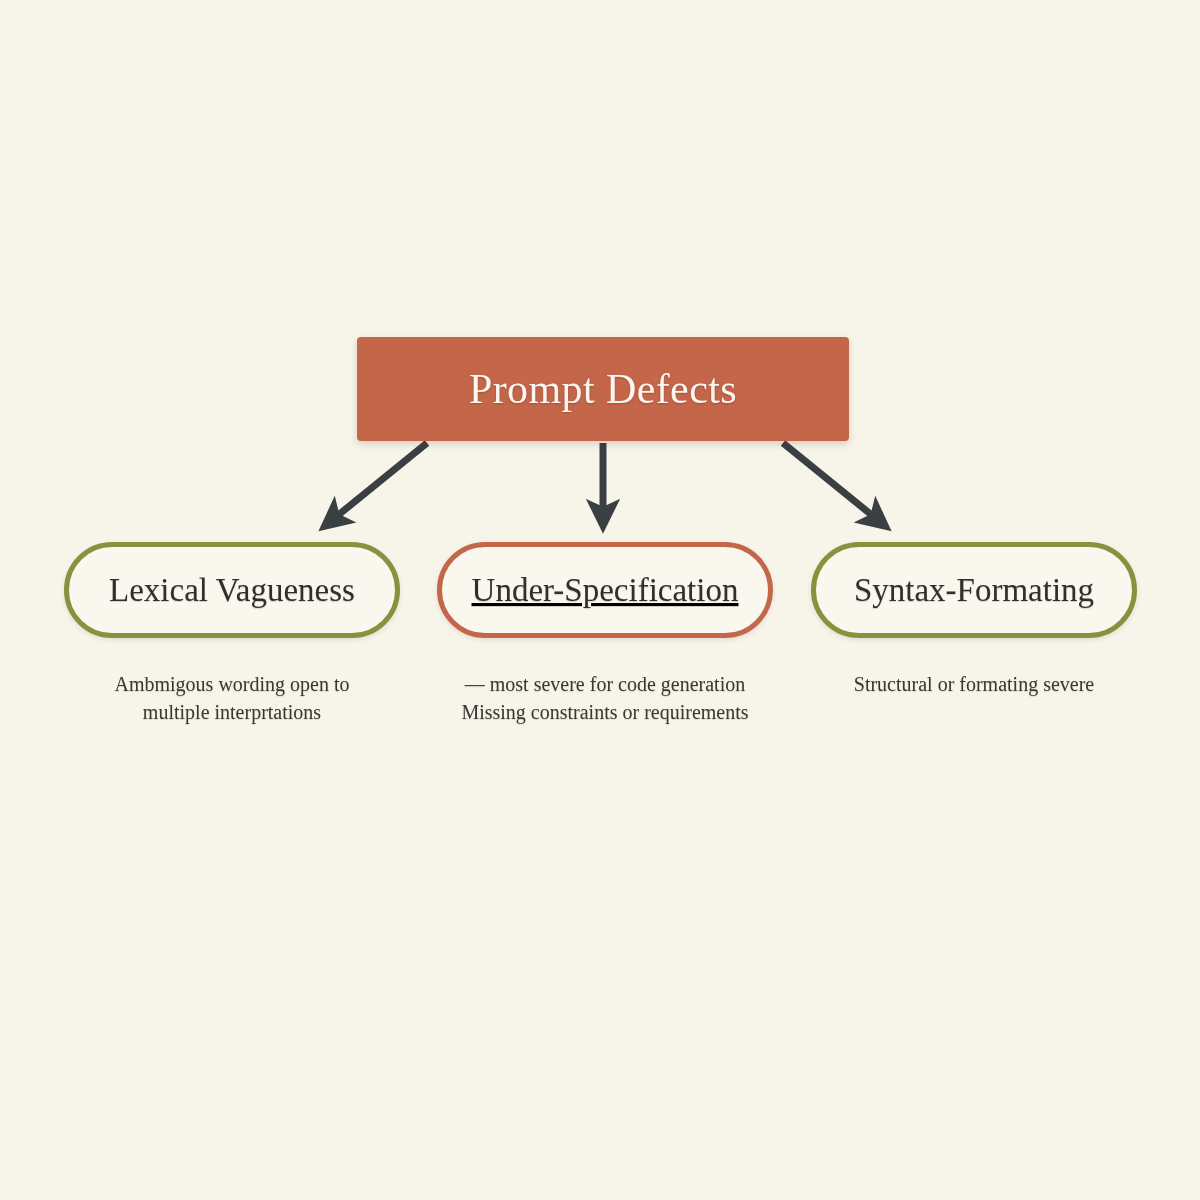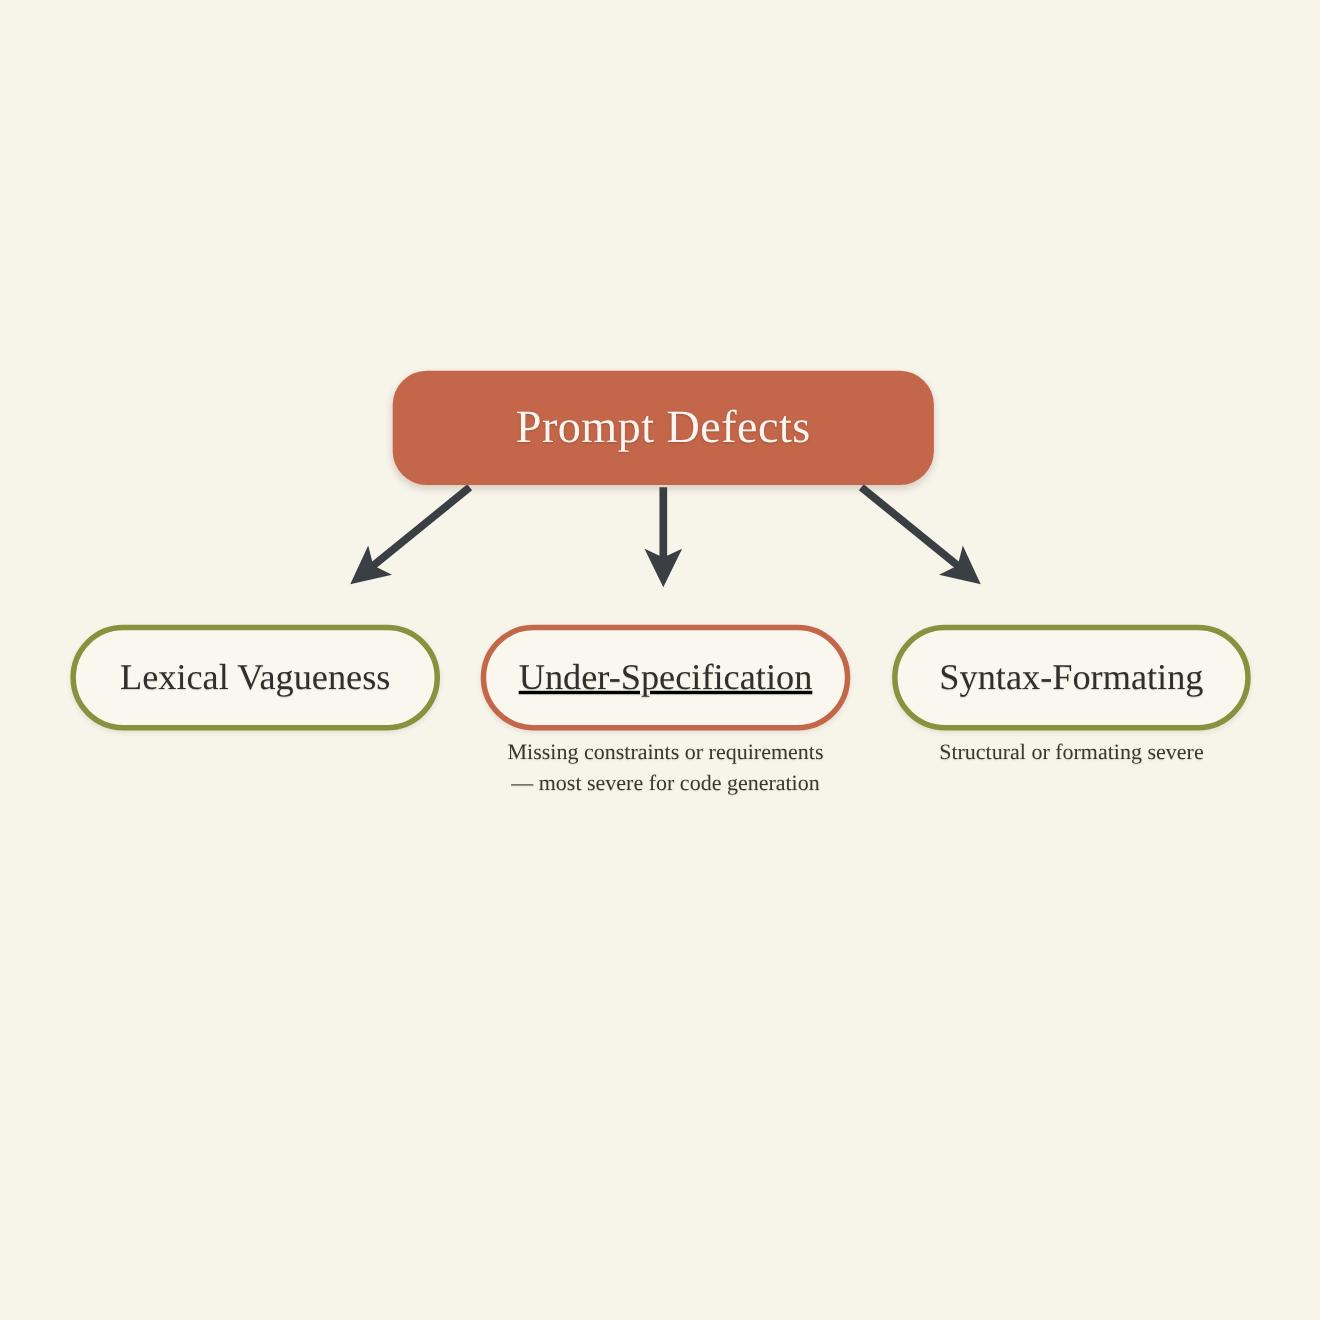--- a/index.html
+++ b/index.html
@@ -32,39 +32,39 @@
     pointer-events: none;
   }
 
   
   .root-node {
     position: absolute;
     left: 357px;
     top: 337px;
     width: 492px;
     height: 104px;
-    border-radius: 31px;
+    border-radius: 4px;
     background: #c4664a;
     display: flex;
     align-items: center;
     justify-content: center;
     box-shadow: 0 3px 7px rgba(90, 60, 40, 0.20);
   }
   .root-label {
     font-size: 42px;
     color: #fdf6f0;
     letter-spacing: 0.4px;
     text-shadow: 0 1px 2px rgba(110, 55, 35, 0.45);
     white-space: nowrap;
   }
 
   
   .child-node {
     position: absolute;
-    top: 568px;
+    top: 542px;
     height: 96px;
     border-radius: 48px;
     background: #faf7ee;
     border: 5px solid #87923f;
     display: flex;
     align-items: center;
     justify-content: center;
     box-sizing: border-box;
     box-shadow: 0 2px 5px rgba(90, 80, 50, 0.13);
   }
@@ -125,23 +125,27 @@
   </div>
 
   <div class="child-node accent" id="node-under">
     <span class="child-label">Under-Specification</span>
   </div>
 
   <div class="child-node" id="node-syntax">
     <span class="child-label">Syntax-Formating</span>
   </div>
 
+  <div class="caption" id="caption-lexical">
+    <span class="caption-line">Ambmigous wording open to</span>
+    <span class="caption-line">multiple interprtations</span>
+  </div>
 
   <div class="caption" id="caption-under">
+    <span class="caption-line">— most severe for code generation</span>
     <span class="caption-line">Missing constraints or requirements</span>
-    <span class="caption-line">— most severe for code generation</span>
   </div>
 
   <div class="caption" id="caption-syntax">
     <span class="caption-line">Structural or formating severe</span>
   </div>
 
 </div>
 
 </body></html>

